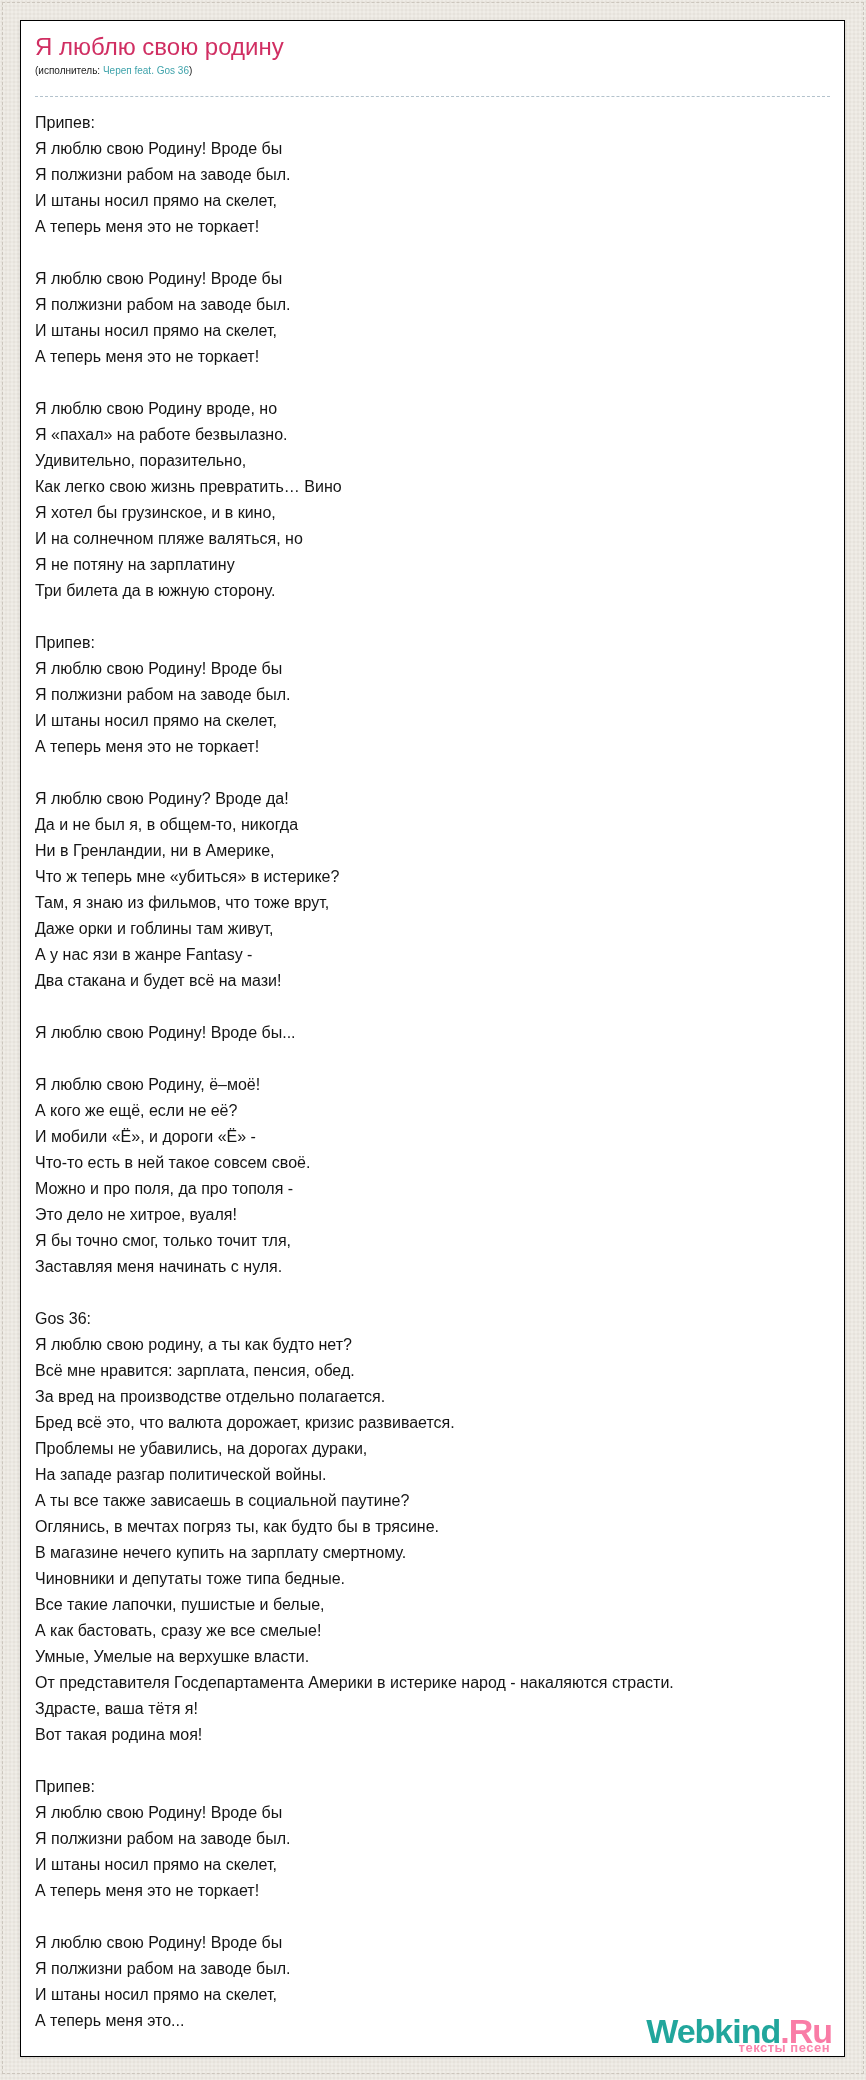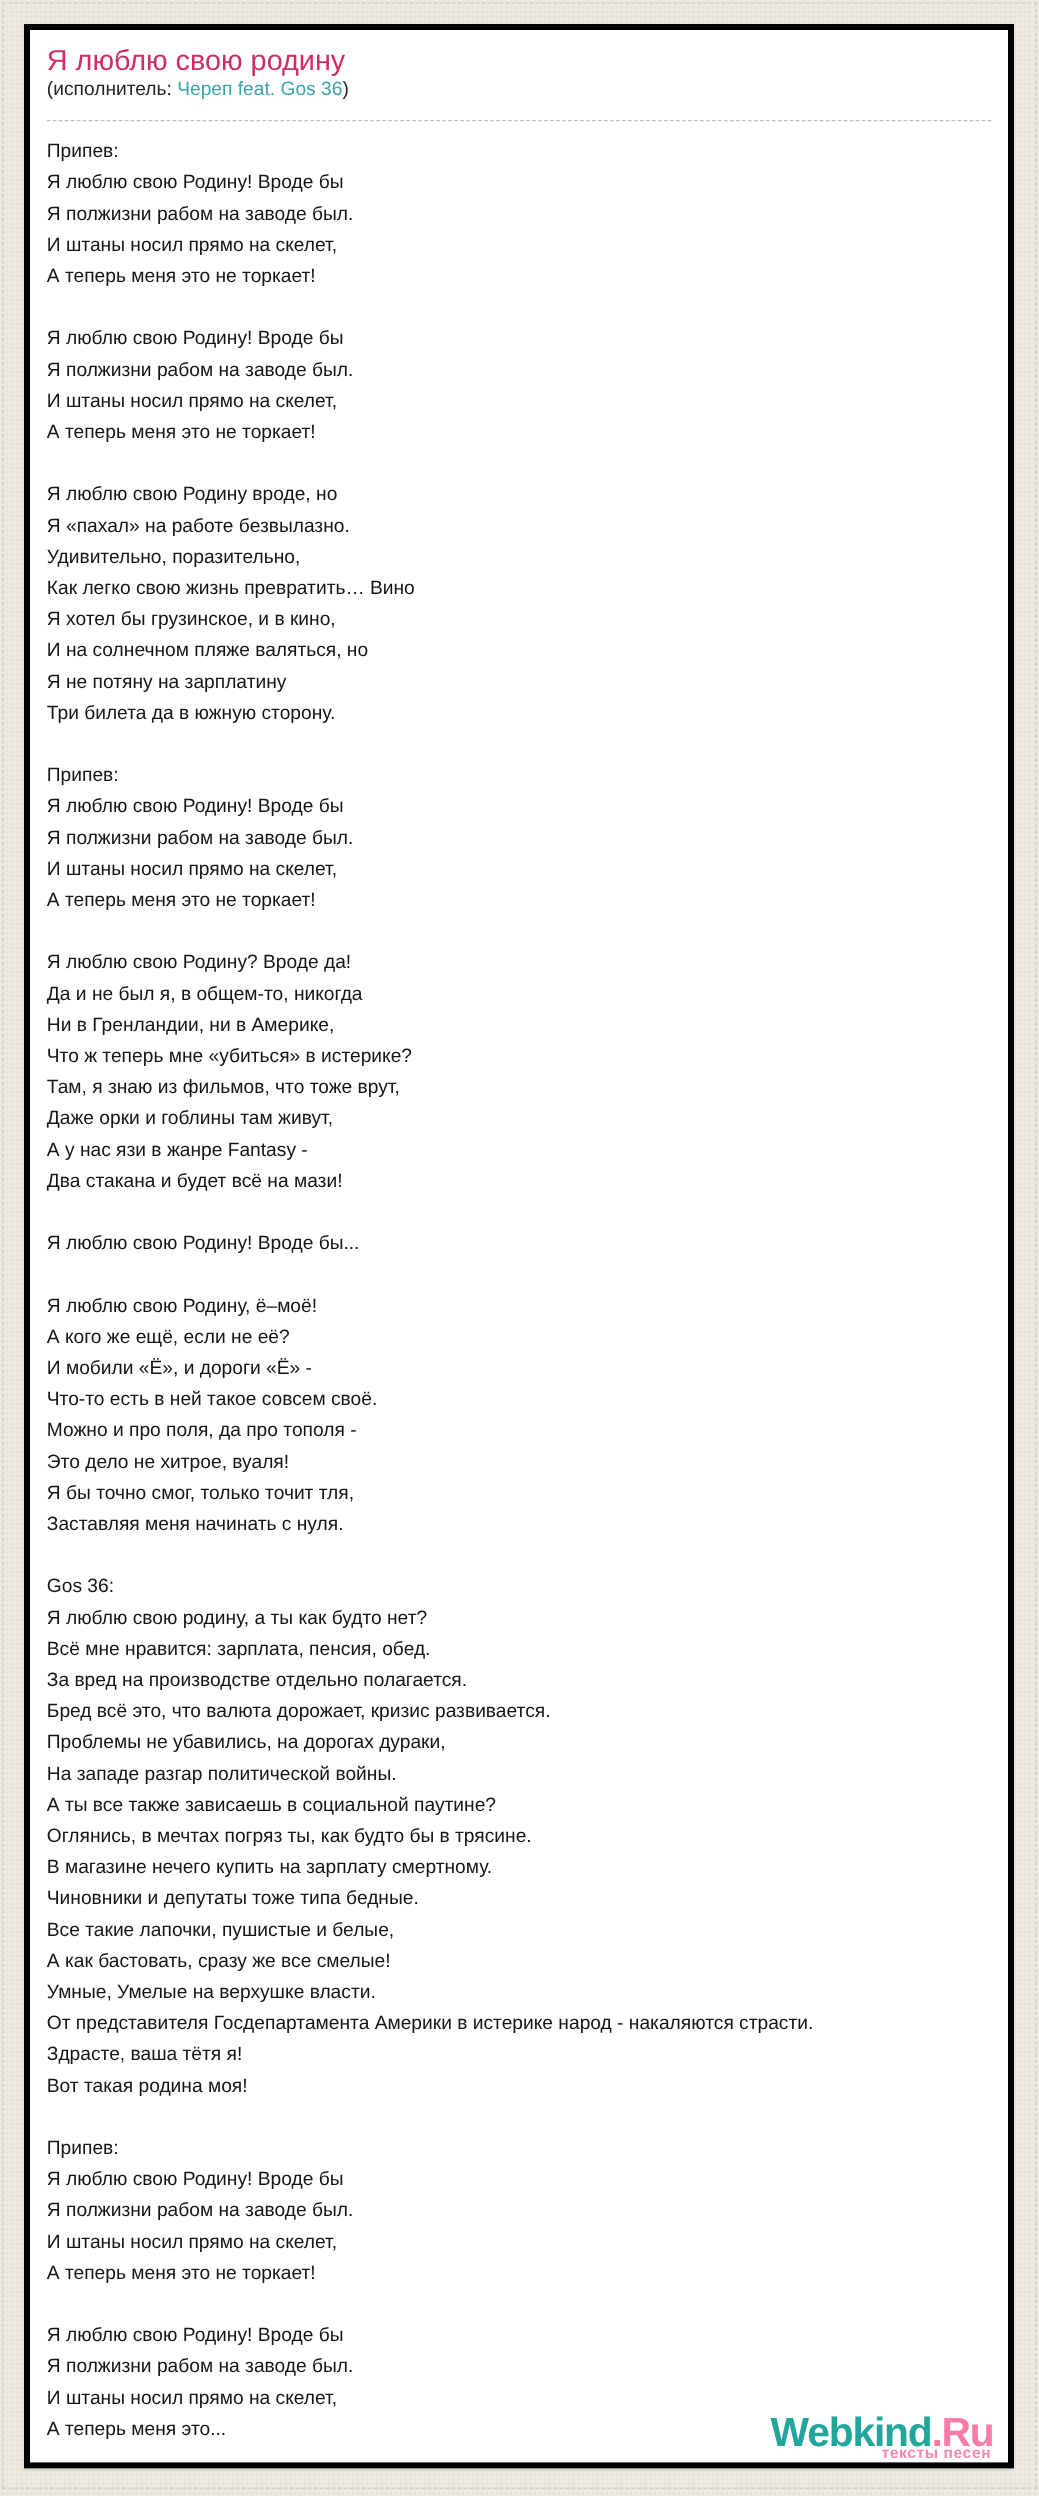--- a/index.html
+++ b/index.html
@@ -19,33 +19,33 @@
     position: absolute;
     left: 2px; top: 2px; right: 2px; bottom: 6px;
     border: 1px dashed #ccc6bd;
     pointer-events: none;
   }
   .card {
     position: absolute;
     left: 20px; top: 20px;
     width: 825px; height: 2037px;
     background: #ffffff;
-    border: 5px solid #000000;
+    border: 1px solid #000000;
     box-shadow: 0 1px 3px rgba(0,0,0,0.10);
     padding: 12px 14px 0 14px;
     overflow: hidden;
   }
   .song-title {
     font-size: 24px;
     line-height: 28px;
     font-weight: 400;
     color: #d02e62;
   }
   .artist-line {
-    font-size: 16px;
+    font-size: 10px;
     line-height: 20px;
     color: #222222;
   }
   .artist-line a {
     color: #3fa3ab;
     text-decoration: none;
     cursor: pointer;
   }
   .header-separator {
     margin-top: 15px;

